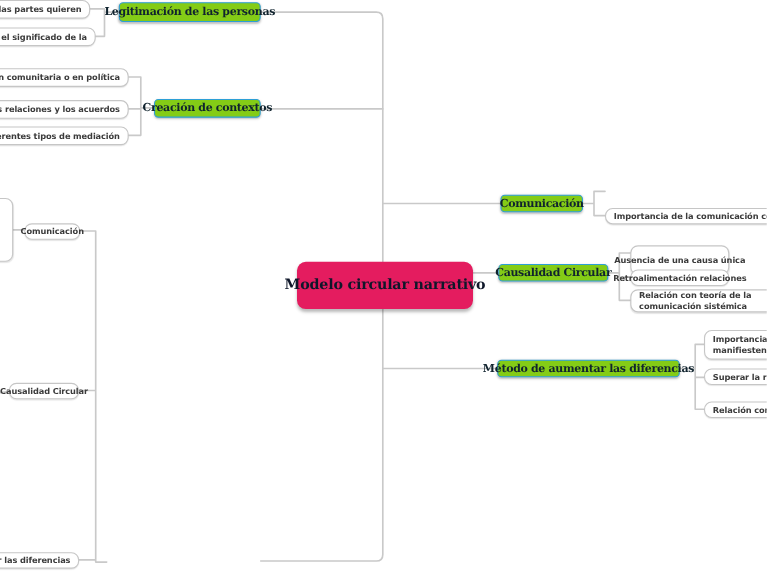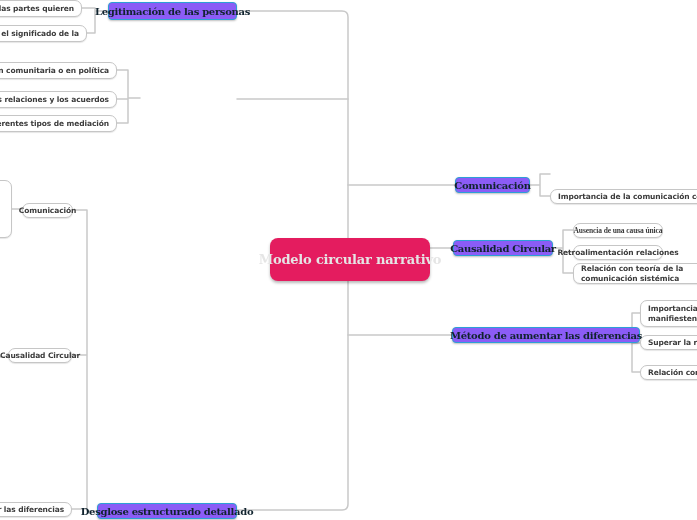--- a/index.html
+++ b/index.html
@@ -7,27 +7,27 @@
     width:697px;height:520px;overflow:hidden;background:#ffffff;
     font-family:"DejaVu Sans",sans-serif;position:relative;
   }
   #canvas{position:absolute;left:0;top:0;width:697px;height:520px;}
   #wires{position:absolute;left:0;top:0;width:697px;height:520px;}
 
   .node{position:absolute;display:flex;align-items:center;justify-content:center;
     box-sizing:border-box;white-space:nowrap;}
 
   .central{
-    background:#e41c5f;color:#e5e5e5;border-radius:8px;
+    background:#e41c5f;color:#0f172a;border-radius:8px;
     font-family:"DejaVu Serif",serif;font-weight:bold;font-size:13px;
     letter-spacing:-0.2px;box-shadow:0 2px 3px rgba(0,0,0,.28);
     z-index:3;
   }
   .topic{
-    background:#8b5cf6;border:1px solid #2d9fd6;border-radius:4px;
+    background:#84cc16;border:1px solid #2d9fd6;border-radius:4px;
     color:#10232e;font-family:"DejaVu Serif",serif;font-weight:bold;
     font-size:10px;letter-spacing:-0.3px;
     box-shadow:0 1px 2px rgba(0,0,0,.25);z-index:2;
   }
   .leaf{
     background:#ffffff;border:1px solid #c6c6c6;border-radius:7px;
     color:#3b3b3b;font-weight:bold;font-size:7.5px;letter-spacing:-0.1px;
     box-shadow:0 1px 1px rgba(0,0,0,.10);z-index:2;padding:0 7px;
   }
   .leaf.cut-left{justify-content:flex-end;}
@@ -52,35 +52,35 @@
     <path d="M553 248 L563 248 M573 230 L563 230 L563 273 L573 273 M563 252 L573 252"></path>
     <path d="M618 335 L632 335 M640 313 L632 313 L632 372 L640 372 M632 343 L640 343"></path>
     <path d="M97 511 L87 511 M73 210 L87 210 L87 511 M72 355 L87 355 M72 509 L87 509"></path>
     <path d="M12 209 L22 209"></path>
     <path d="M0 357 L8 356"></path>
   </svg>
 
   <div class="node central" style="left:270px;top:238px;width:160px;height:43px;">Modelo circular narrativo</div>
 
   <div class="node topic" style="left:108px;top:2px;width:129px;height:18px;">Legitimación de las personas</div>
+  <div class="node topic" style="left:140px;top:90px;width:97px;height:17px;">Creación de contextos</div>
   <div class="node topic" style="left:455px;top:177px;width:75px;height:16px;">Comunicación</div>
   <div class="node topic" style="left:453px;top:240px;width:100px;height:16px;">Causalidad Circular</div>
-  <div class="node topic" style="left:452px;top:327px;width:188px;height:16px;">Método de aumentar las diferencias</div>
-  <div class="node topic" style="left:97px;top:503px;width:140px;height:16px;">Desglose estructurado detallado</div>
+  <div class="node topic" style="left:452px;top:327px;width:166px;height:16px;">Método de aumentar las diferencias</div>
 
   <div class="node leaf cut-left" style="left:-24px;top:0px;width:106px;height:17px;">todas las partes quieren</div>
   <div class="node leaf cut-left" style="left:-24px;top:25px;width:111px;height:17px;">r el significado de la</div>
 
   <div class="node leaf cut-left" style="left:-32px;top:62px;width:149px;height:17px;">diación comunitaria o en política</div>
   <div class="node leaf cut-left" style="left:-32px;top:91px;width:149px;height:17px;">foque en las relaciones y los acuerdos</div>
   <div class="node leaf cut-left" style="left:-32px;top:115px;width:149px;height:17px;">dad en diferentes tipos de mediación</div>
 
   <div class="node leaf cut-right" style="left:550px;top:189px;width:170px;height:15px;">Importancia de la comunicación como un todo</div>
 
-  <div class="node leaf" style="left:573px;top:223px;width:90px;height:15px;font-family:Liberation Serif, serif;">Ausencia de una causa única</div>
+  <div class="node leaf" style="left:573px;top:223px;width:90px;height:27px;">Ausencia de una causa única</div>
   <div class="node leaf" style="left:573px;top:245px;width:90px;height:15px;">Retroalimentación relaciones</div>
   <div class="node leaf wrap cut-right" style="left:573px;top:263px;width:150px;height:21px;">Relación con teoría de la comunicación sistémica</div>
 
   <div class="node leaf wrap cut-right" style="left:640px;top:300px;width:95px;height:27px;">Importancia de p manifiesten y aum</div>
   <div class="node leaf cut-right" style="left:640px;top:335px;width:85px;height:15px;">Superar la rigidez</div>
   <div class="node leaf cut-right" style="left:640px;top:365px;width:85px;height:15px;">Relación con la m</div>
 
   <div class="node leaf" style="left:22px;top:203px;width:51px;height:15px;padding:0 4px;">Comunicación</div>
   <div class="node leaf" style="left:8px;top:348px;width:64px;height:15px;padding:0 4px;">Causalidad Circular</div>
   <div class="node leaf cut-left" style="left:-30px;top:502px;width:102px;height:15px;">umentar las diferencias</div>

